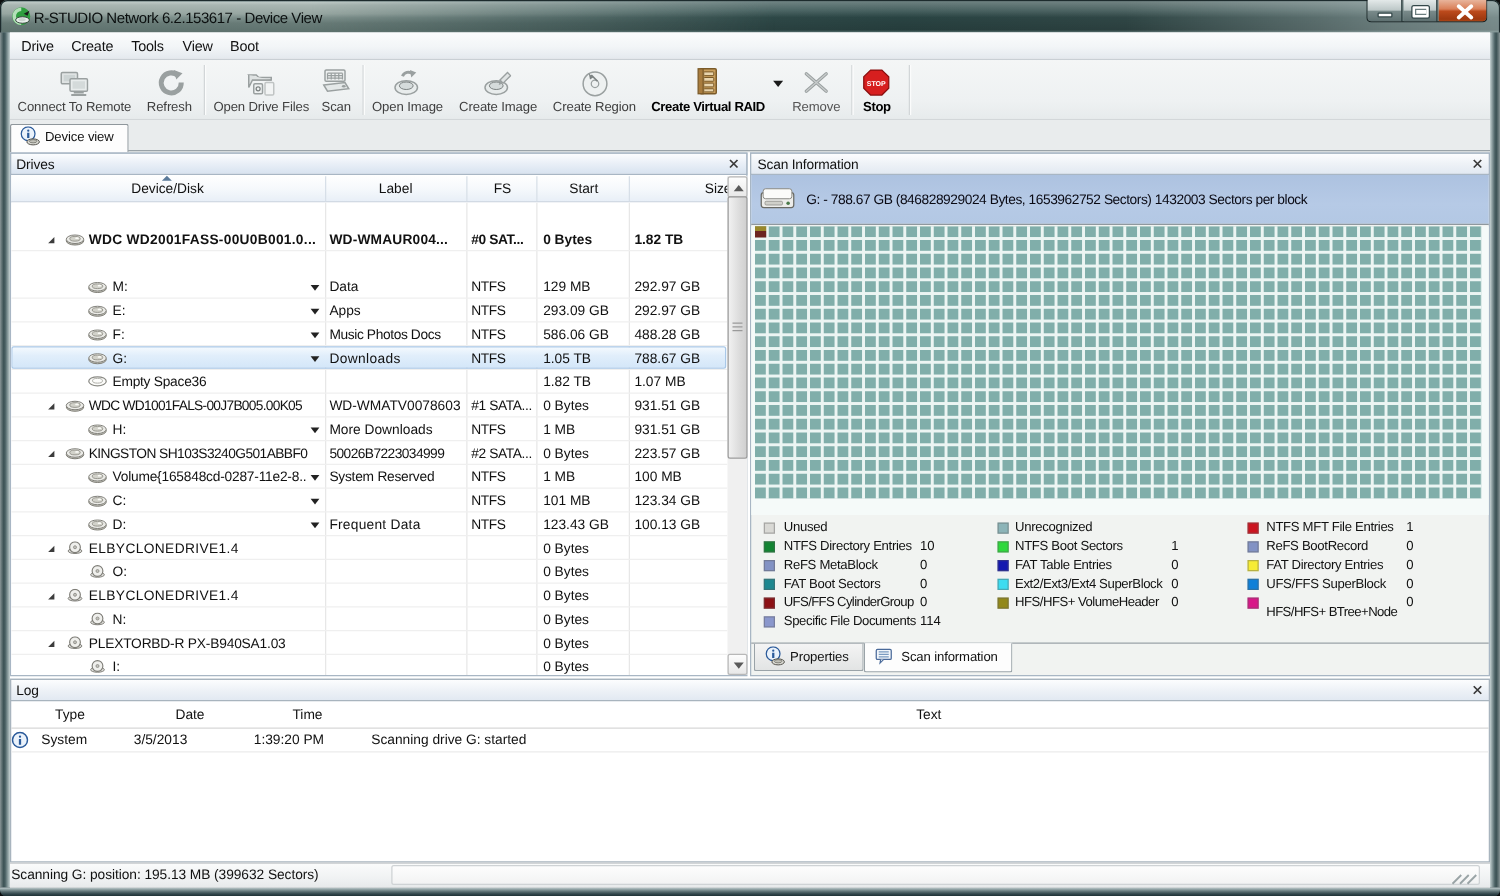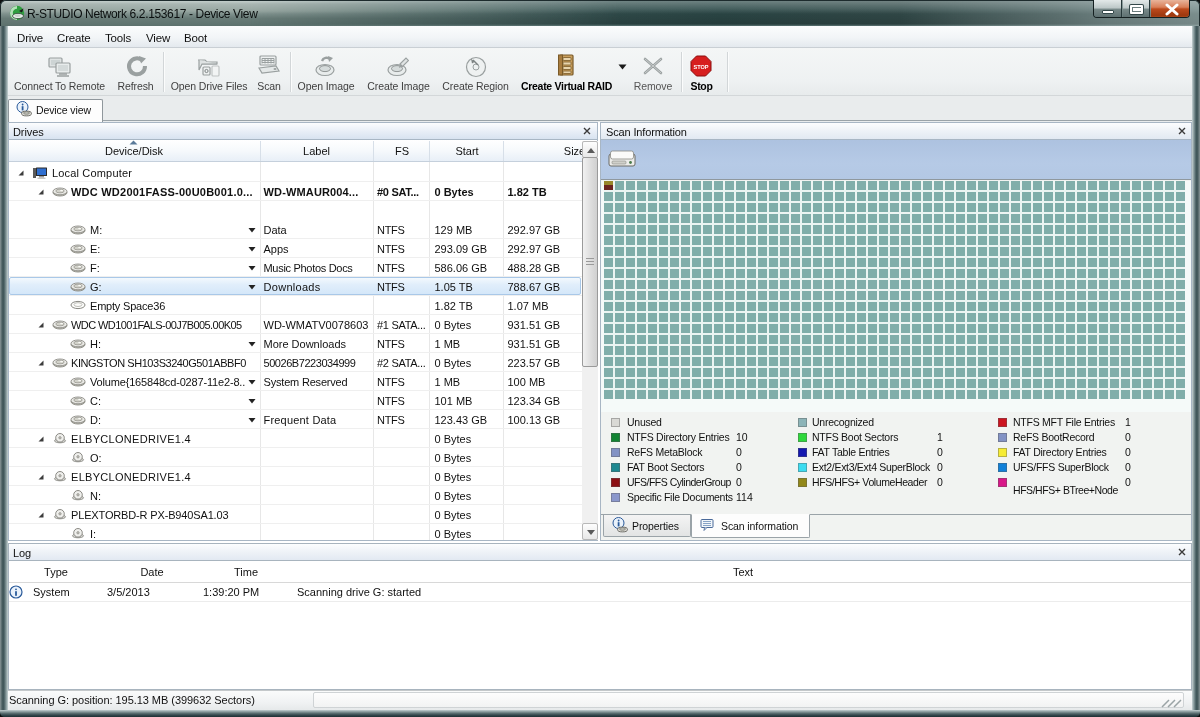--- a/index.html
+++ b/index.html
@@ -182,38 +182,20 @@
       <svg width="9" height="5" viewBox="0 0 9 5" style="display:block;">
         <path d="M4.5 0.5 L8.5 4.5 L0.5 4.5 Z" fill="#5a7a9a"></path>
       </svg>
     </div>
 <div class="ab" style="left:9px;top:162px;width:573px;height:378px;background:#fff;overflow:hidden;">
 <div class="ab" style="left:251px;top:0;width:1px;height:378px;background:#e7e7e7;"></div>
 <div class="ab" style="left:364px;top:0;width:1px;height:378px;background:#e7e7e7;"></div>
 <div class="ab" style="left:420px;top:0;width:1px;height:378px;background:#e7e7e7;"></div>
 <div class="ab" style="left:494px;top:0;width:1px;height:378px;background:#e7e7e7;"></div>
 
-<div class="ab" style="left:0;top:1px;width:573px;height:19px;">
-<div class="ab" style="left:0;top:18px;width:573px;height:1px;background:#efefef;"></div>
-<div style="position:absolute;left:8px;top:6px">
-          <svg width="8" height="8" viewBox="0 0 8 8" style="display:block;">
-            <path d="M1.5 6.5 L6.5 6.5 L6.5 1.5 Z" fill="#3c3c3c"></path>
-          </svg>
-        </div>
-<div style="position:absolute;left:23px;top:4px">
-          <svg width="16" height="12" viewBox="0 0 16 12" style="display:block;">
-            <rect x="1" y="1" width="3" height="10" fill="#5a5a5a"></rect>
-            <rect x="4" y="0.5" width="11" height="8.5" rx="0.5" fill="#2a2a2a"></rect>
-            <rect x="5" y="1.5" width="9" height="6.5" fill="#2f6fd0"></rect>
-            <rect x="7" y="9" width="5" height="1.6" fill="#9a9a9a"></rect>
-            <rect x="5.5" y="10.6" width="8" height="1.4" fill="#c8c8c4"></rect>
-          </svg>
-        </div>
-<div class="txt" style="left:43px;top:3.5px;font-size:11px;letter-spacing:0.17px;">Local Computer</div>
-</div>
 <div class="ab" style="left:0;top:20px;width:573px;height:19px;">
 <div class="ab" style="left:0;top:18px;width:573px;height:1px;background:#efefef;"></div>
 <div style="position:absolute;left:28px;top:6px">
           <svg width="8" height="8" viewBox="0 0 8 8" style="display:block;">
             <path d="M1.5 6.5 L6.5 6.5 L6.5 1.5 Z" fill="#3c3c3c"></path>
           </svg>
         </div>
 <div style="position:absolute;left:43px;top:4px">
           <svg width="16" height="12" viewBox="0 0 16 12" style="display:block;">
             <ellipse cx="8" cy="6.6" rx="7" ry="3.4" fill="#c9c9c1" stroke="#7e7d75" stroke-width="0.8"></ellipse>
@@ -561,20 +543,21 @@
     </div>
 <div class="ab" style="left:601px;top:140px;width:590px;height:40px;background:linear-gradient(to bottom,#adc2e0 0%,#b6cae6 60%,#b3c8e4 100%);border-bottom:1px solid #8f989e;"></div>
 <div class="ab" style="left:608px;top:148px">
       <svg width="28" height="20" viewBox="0 0 28 20" style="display:block;">
         <rect x="1" y="6" width="26" height="12" rx="2" fill="#ededea" stroke="#6a6a64" stroke-width="1"></rect>
         <rect x="2.5" y="3" width="23" height="8" rx="2" fill="#fbfbf9" stroke="#8a8a84" stroke-width="0.8"></rect>
         <rect x="4" y="13" width="14" height="3" rx="1" fill="#d0d0ca" stroke="#8a8a84" stroke-width="0.6"></rect>
         <circle cx="22.5" cy="14.5" r="1.4" fill="#4a7a4a"></circle>
       </svg>
     </div>
+<div class="txt" style="left:645px;top:154px;font-size:11px;letter-spacing:-0.36px;color:#0a0a14;">G: - 788.67 GB (846828929024 Bytes, 1653962752 Sectors) 1432003 Sectors per block</div>
 <div class="ab" style="left:601px;top:181px;width:590px;height:231px;background:#f5faf9;"></div>
 <div class="ab" style="left:604px;top:181px;width:581px;height:218px;background-color:#80aeaa;background-image:linear-gradient(to right,transparent 0 9px,#ecf5f3 9px 11px),linear-gradient(to bottom,transparent 0 9px,#ecf5f3 9px 11px);background-size:11px 11px;"></div>
 <div class="ab" style="left:604px;top:181px;width:9px;height:9px;background:linear-gradient(to bottom,#99872b 0 4px,#6b2420 4px 9px);"></div>
 <div class="ab" style="left:611px;top:418px;width:9px;height:9px;background:#d9d9d5;border:1px solid rgba(90,90,90,0.4);"></div>
 <div class="txt" style="left:627px;top:416px;font-size:10.5px;letter-spacing:-0.25px;">Unused</div>
 <div class="ab" style="left:611px;top:433px;width:9px;height:9px;background:#128432;border:1px solid rgba(90,90,90,0.4);"></div>
 <div class="txt" style="left:627px;top:431px;font-size:10.5px;letter-spacing:-0.25px;">NTFS Directory Entries</div>
 <div class="txt" style="left:736px;top:431px;font-size:10.5px;">10</div>
 <div class="ab" style="left:611px;top:448px;width:9px;height:9px;background:#8292c4;border:1px solid rgba(90,90,90,0.4);"></div>
 <div class="txt" style="left:627px;top:446px;font-size:10.5px;letter-spacing:-0.25px;">ReFS MetaBlock</div>

